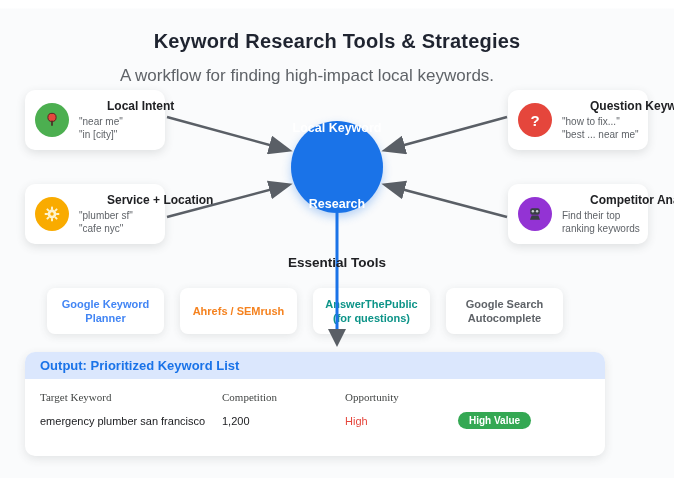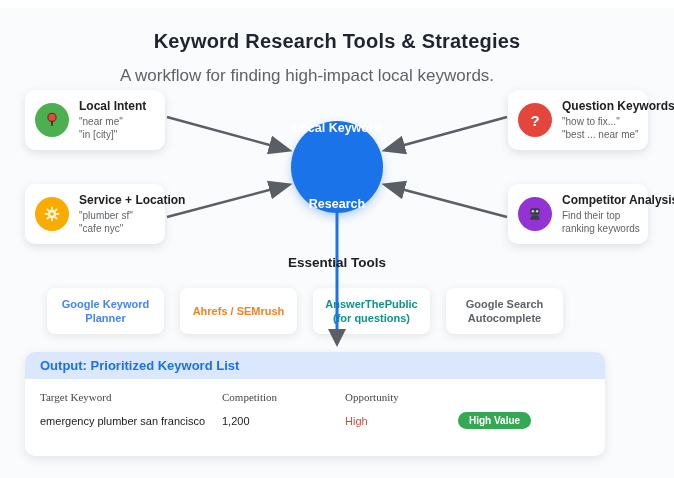--- a/index.html
+++ b/index.html
@@ -20,21 +20,21 @@
 
   svg.overlay { position:absolute; left:0; top:0; width:674px; height:478px;
     pointer-events:none; z-index:3; }
 
   .src-card { position:absolute; width:140px; height:60px; background:#ffffff;
     border-radius:10px; box-shadow:0 3px 10px rgba(60,64,67,.14);
     display:flex; align-items:center; padding:8px 10px; z-index:2; }
   .src-card .icon-circle { width:34px; height:34px; border-radius:50%;
     flex:0 0 34px; margin-right:10px; display:flex; align-items:center; justify-content:center; }
   .src-card .txt { line-height:1.3; }
-  .src-title { font-size:12px; font-weight:700; color:#202124; margin-bottom:1px; white-space:nowrap; }
+  .src-title { font-size:12px; font-weight:700; color:#202124; margin-bottom:1px; white-space:nowrap;margin-left:28px; }
   .src-line { font-size:10px; color:#5f6368; white-space:nowrap; }
   #card-local-intent { left:25px; top:90px; }
   #card-service-location { left:25px; top:184px; }
   #card-question-keywords { left:508px; top:90px; }
   #card-competitor-analysis { left:508px; top:184px; }
   .qmark { color:#ffffff; font-size:15px; font-weight:700; }
 
   .center-node { position:absolute; left:291px; top:121px; width:92px; height:92px;
     border-radius:50%; display:flex; flex-direction:column; align-items:center;
     justify-content:space-between; z-index:2; box-shadow:0 4px 10px rgba(26,115,232,.3); }

